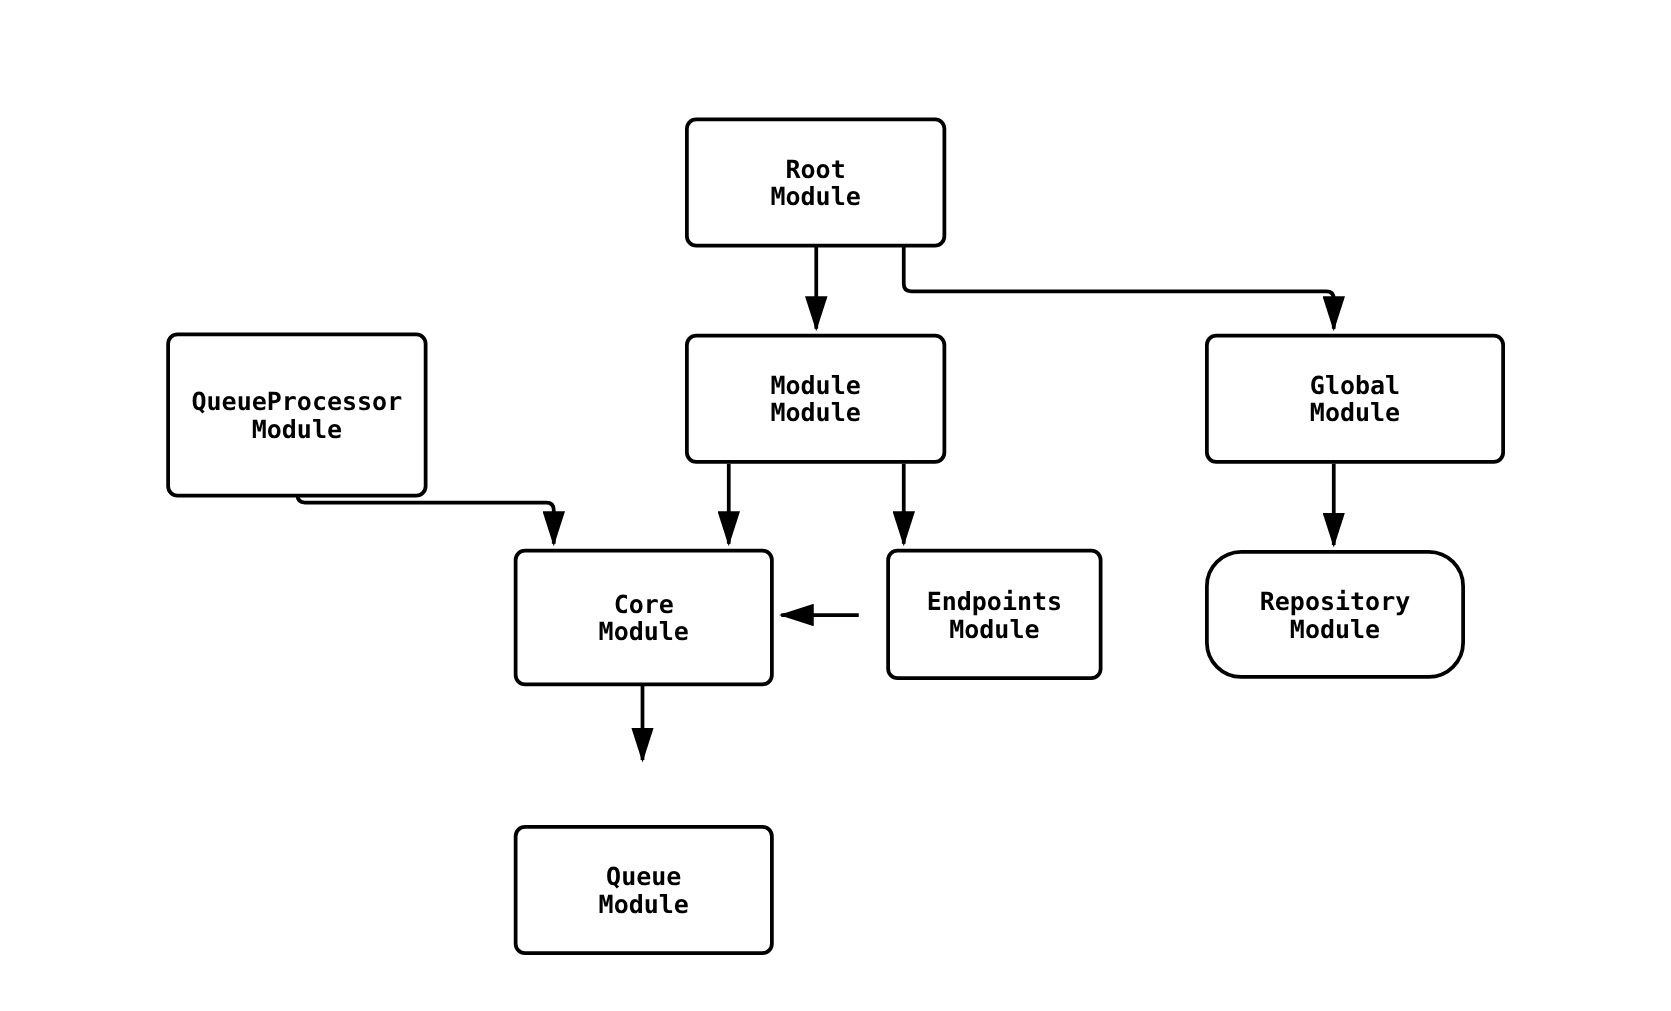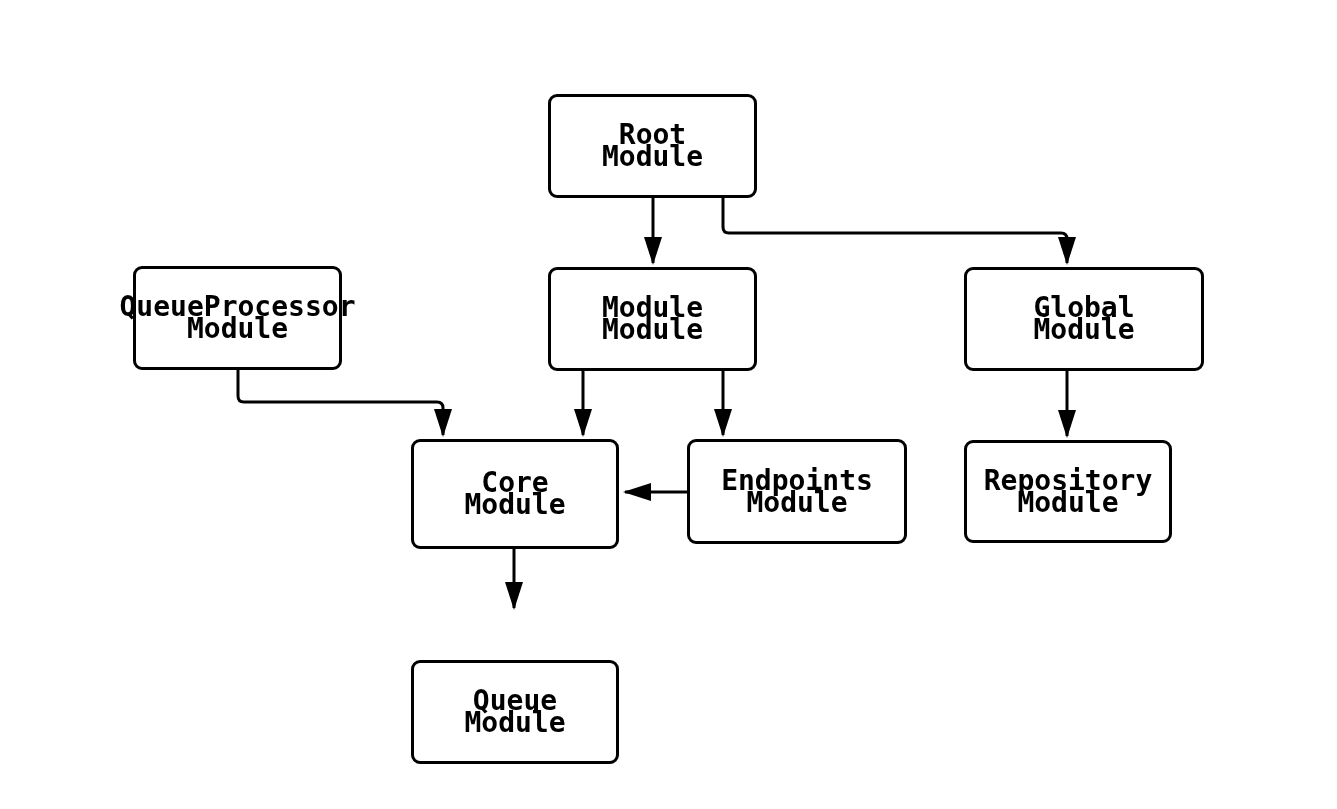--- a/index.html
+++ b/index.html
@@ -33,36 +33,36 @@
     box-sizing: border-box;
     background: var(--node-fill, #ffffff);
     border: 3px solid var(--stroke-color, #000000);
     border-radius: 9px;
     display: flex;
     align-items: center;
     justify-content: center;
     text-align: center;
   }
   .node .label {
-    font-size: 28px;
+    font-size: 20px;
     font-weight: bold;
     line-height: 22px;
     color: var(--text-color, #000000);
     white-space: nowrap;
   }
   .node .label span { display: block; }
 
   
   .node-root          { left: 548px; top:  94px; width: 209px; height: 104px; }
-  .node-queueprocessor{ left: 133px; top: 266px; width: 209px; height: 104px; }
+  .node-queueprocessor{ left: 133px; top: 266px; width: 209px; height: 132px; }
   .node-server        { left: 548px; top: 267px; width: 209px; height: 104px; }
   .node-global        { left: 964px; top: 267px; width: 240px; height: 104px; }
   .node-core          { left: 411px; top: 439px; width: 208px; height: 110px; }
-  .node-endpoints     { left: 687px; top: 439px; width: 220px; height: 105px; }
-  .node-repository    { left: 964px; top: 440px; width: 208px; height: 103px; }
+  .node-endpoints     { left: 709px; top: 439px; width: 173px; height: 105px; }
+  .node-repository    { left: 964px; top: 440px; width: 208px; height: 103px; border-radius: 29px; }
   .node-queue         { left: 411px; top: 612px; width: 208px; height: 104px; margin-top: 48px; }
 </style>
 </head>
 <body>
 
 <div class="canvas">
 
   <svg class="edges-layer" width="1337" height="809" viewBox="0 0 1337 809" xmlns="http://www.w3.org/2000/svg">
     <defs>
       <marker id="arrow" viewBox="0 0 28 18" refX="26" refY="9" markerWidth="28" markerHeight="18" markerUnits="userSpaceOnUse" orient="auto-start-reverse">

